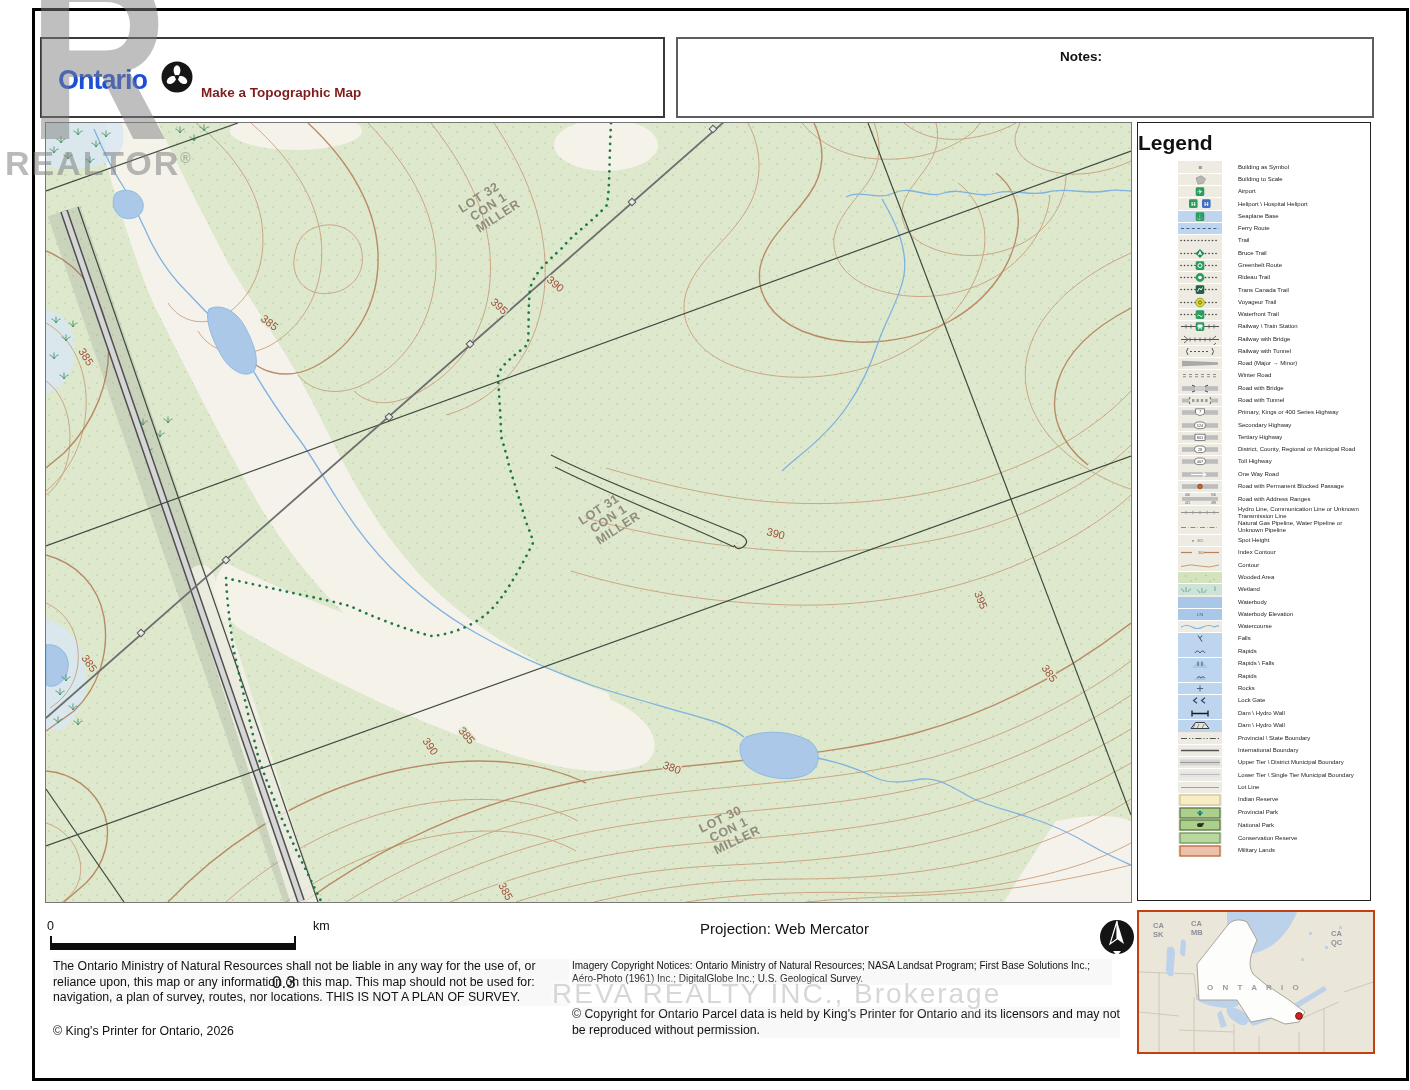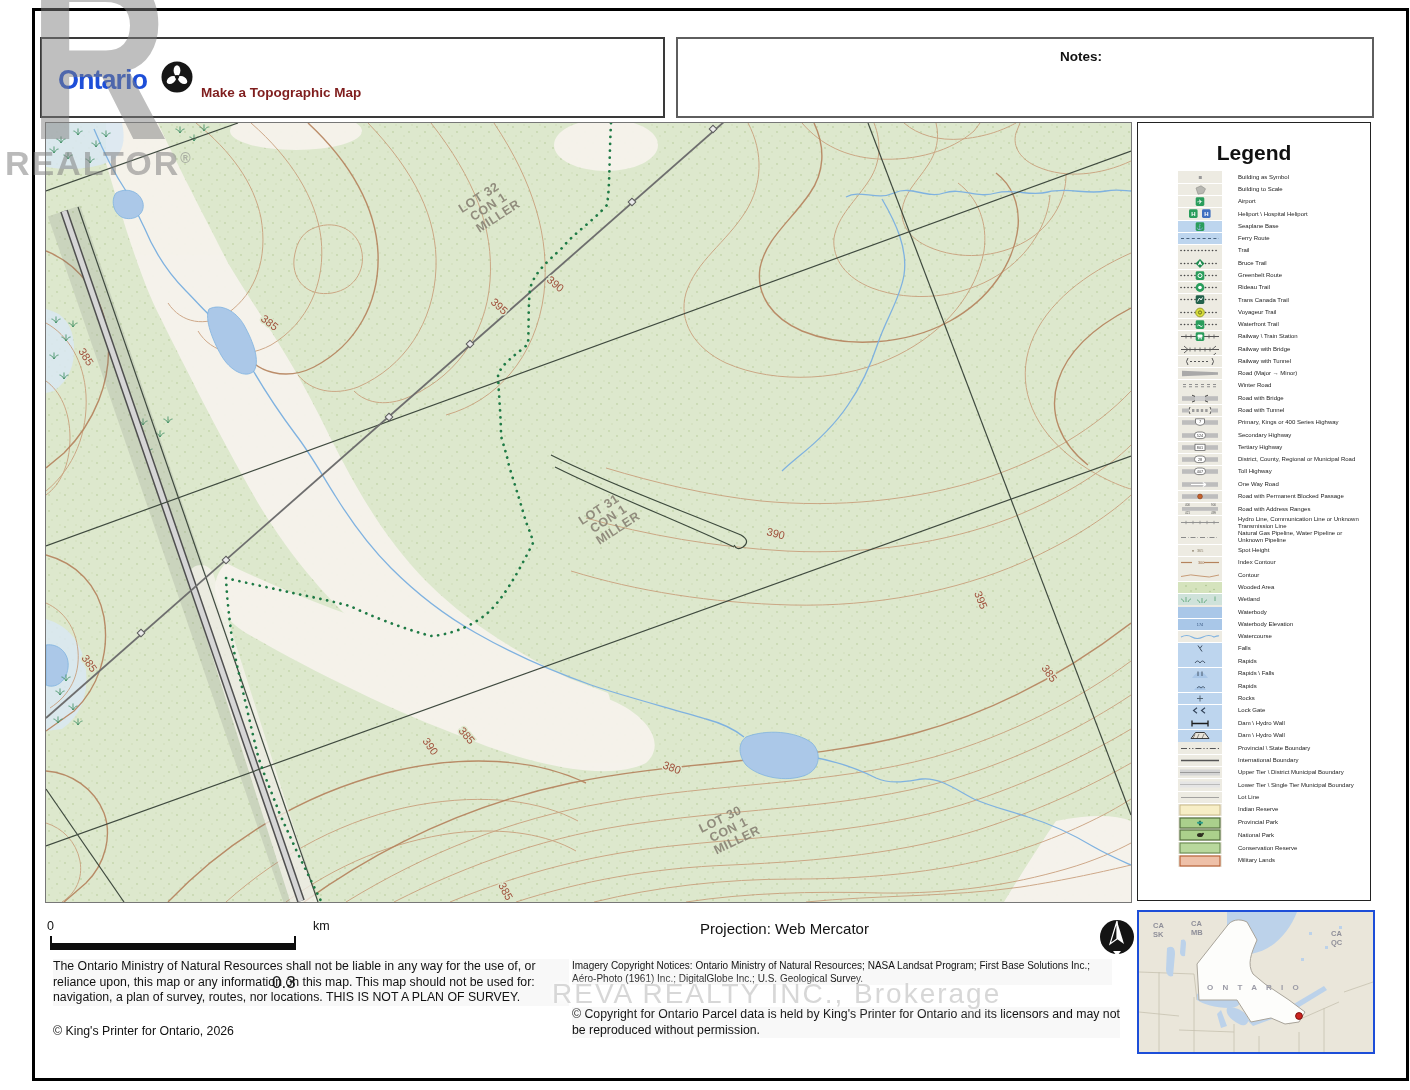--- a/index.html
+++ b/index.html
@@ -15,38 +15,38 @@
   #h-title{left:158px;top:14px;font-size:23px;font-weight:bold;color:var(--green,#4e7b2a)}
   #h-sub{left:159px;top:46px;font-size:13.5px;font-weight:bold;color:#7f1d1d}
   
   #notes-box{left:676px;top:37px;width:694px;height:77px;border:2px solid #5e5e5e;background:#fff;z-index:3}
   #notes-label{left:382px;top:10px;font-size:13.5px;font-weight:bold}
   
   #map-box{left:45px;top:122px;width:1085px;height:779px;border:1px solid #777;background:#dde8cd;z-index:2}
   #map-box svg{display:block}
   
   #legend-box{left:1137px;top:122px;width:232px;height:777px;border:1px solid #222;background:#fff;z-index:3;overflow:hidden}
-  #legend-title{text-align:center;font-size:21px;font-weight:bold;margin:18px 0 6px 0}
+  #legend-title{font-size:21px;font-weight:bold;margin:8px 0 6px 0}
   .lg-row{display:flex;align-items:center;min-height:11.5px;padding:0.4px 0}
   .lg-icon{flex:0 0 44px;margin-left:40px;background:#edebe2;display:flex;align-items:center;justify-content:center;align-self:stretch}
   .lg-icon.blue{background:#bdd5ee}
   .lg-icon svg{display:block}
   .lg-label{font-size:6px;line-height:1.15;color:#1c1c1c;margin-left:16px;max-width:122px}
   
   #scale-zero{left:47px;top:919px;font-size:12.5px}
   #scale-end{left:272px;top:973px;font-size:17px}
   #scale-unit{left:313px;top:919px;font-size:12.5px}
   #scalebar{left:50px;top:936px}
   #disclaimer{left:53px;top:959px;width:516px;font-size:12.3px;line-height:15.6px;background:rgba(130,130,130,.06)}
   #kings{left:53px;top:1024px;font-size:12.3px}
   #projection{left:700px;top:920px;width:365px;font-size:15px;text-align:left}
   #north-arrow{left:1096px;top:914px}
   #imagery{left:572px;top:959px;width:540px;font-size:10px;line-height:13px;background:rgba(130,130,130,.06)}
   #parcel{left:572px;top:1007px;width:548px;font-size:12.3px;line-height:15.6px;background:rgba(130,130,130,.06)}
-  #inset-box{left:1137px;top:910px;width:234px;height:140px;border:2px solid #1d4ed8;background:#0f766e;z-index:3}
+  #inset-box{left:1137px;top:910px;width:234px;height:140px;border:2px solid #c2410c;background:#0f766e;z-index:3}
   
   .wm{z-index:9;pointer-events:none}
   #wm-r{left:28px;top:-62px;font-size:238px;font-weight:bold;color:rgba(128,128,128,.5);transform:scaleX(.82);transform-origin:left top;line-height:1}
   #wm-realtor{left:5px;top:144px;font-size:34px;font-weight:bold;letter-spacing:2px;color:rgba(130,130,130,.55)}
   #wm-realtor sup{font-size:14px}
   #wm-reva{left:552px;top:978px;font-size:28px;letter-spacing:2px;color:rgba(208,208,208,.85);
            text-shadow:0 0 6px #fff,0 0 14px #fff,0 0 22px #fff;white-space:nowrap}
 </style>
 </head>
 <body>

